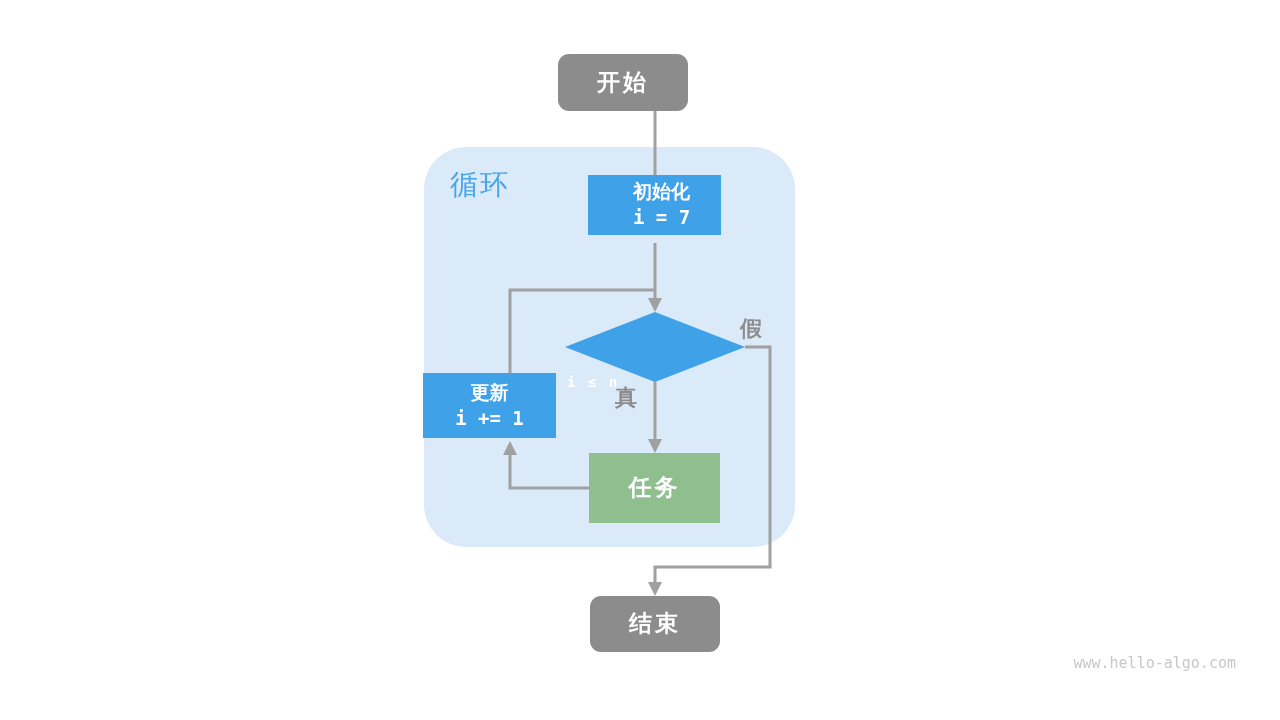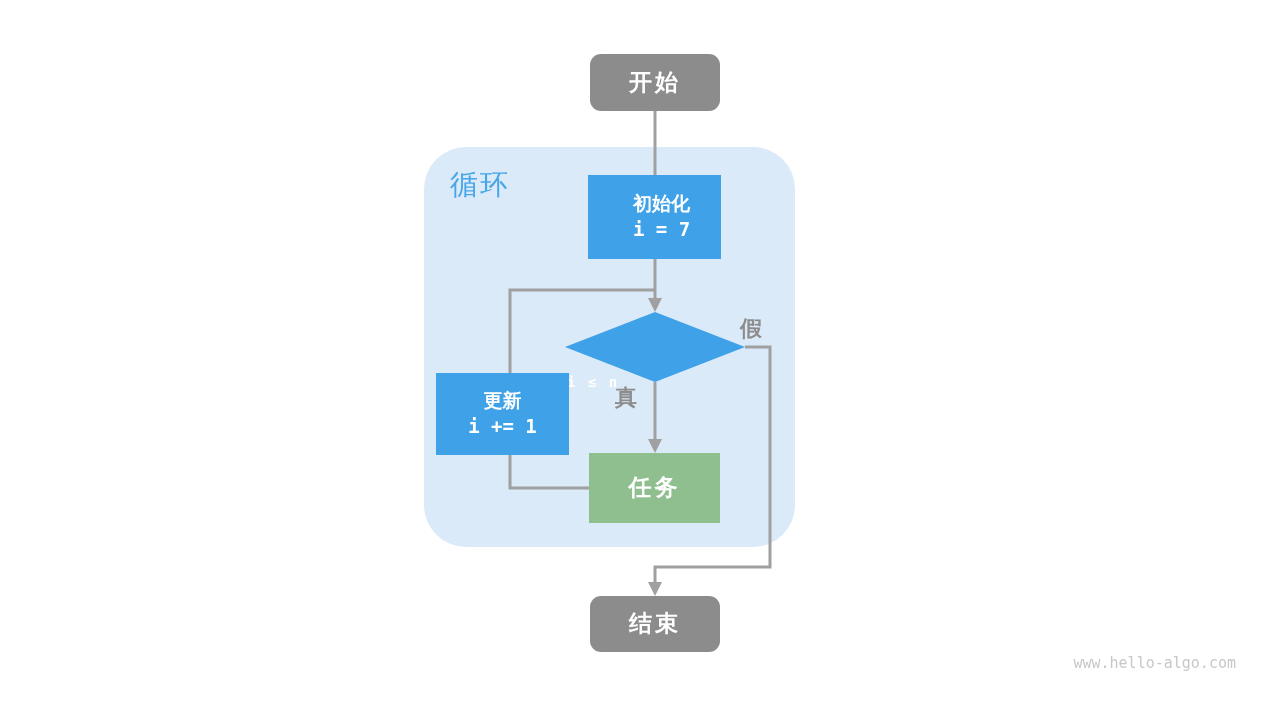--- a/index.html
+++ b/index.html
@@ -98,23 +98,23 @@
   .edge-label.true-label { left: 615px; top: 383px; }
   .edge-label.false-label { left: 740px; top: 314px; }
   .watermark {
     position: absolute;
     right: 44px; top: 654px;
     font-family: "DejaVu Sans Mono", monospace;
     font-size: 15px;
     color: var(--watermark_gray);
     z-index: 2;
   }
-  #start-node { left: 590px; top: 54px;  width: 130px; height: 57px; }
-  #init-node  { left: 588px; top: 175px; width: 133px; height: 84px; padding-left: 14px; }
-  #update-node{ left: 436px; top: 373px; width: 133px; height: 82px; }
+  #start-node { left: 558px; top: 54px;  width: 130px; height: 57px; }
+  #init-node  { left: 588px; top: 175px; width: 133px; height: 60px; padding-left: 14px; }
+  #update-node{ left: 423px; top: 373px; width: 133px; height: 65px; }
   #task-node  { left: 589px; top: 453px; width: 131px; height: 70px; }
   #end-node   { left: 590px; top: 596px; width: 130px; height: 56px; }
 </style>
 </head>
 <body>
 
 <div class="canvas">
 
   <div class="loop-container"></div>
   <div class="loop-label">循环</div>

